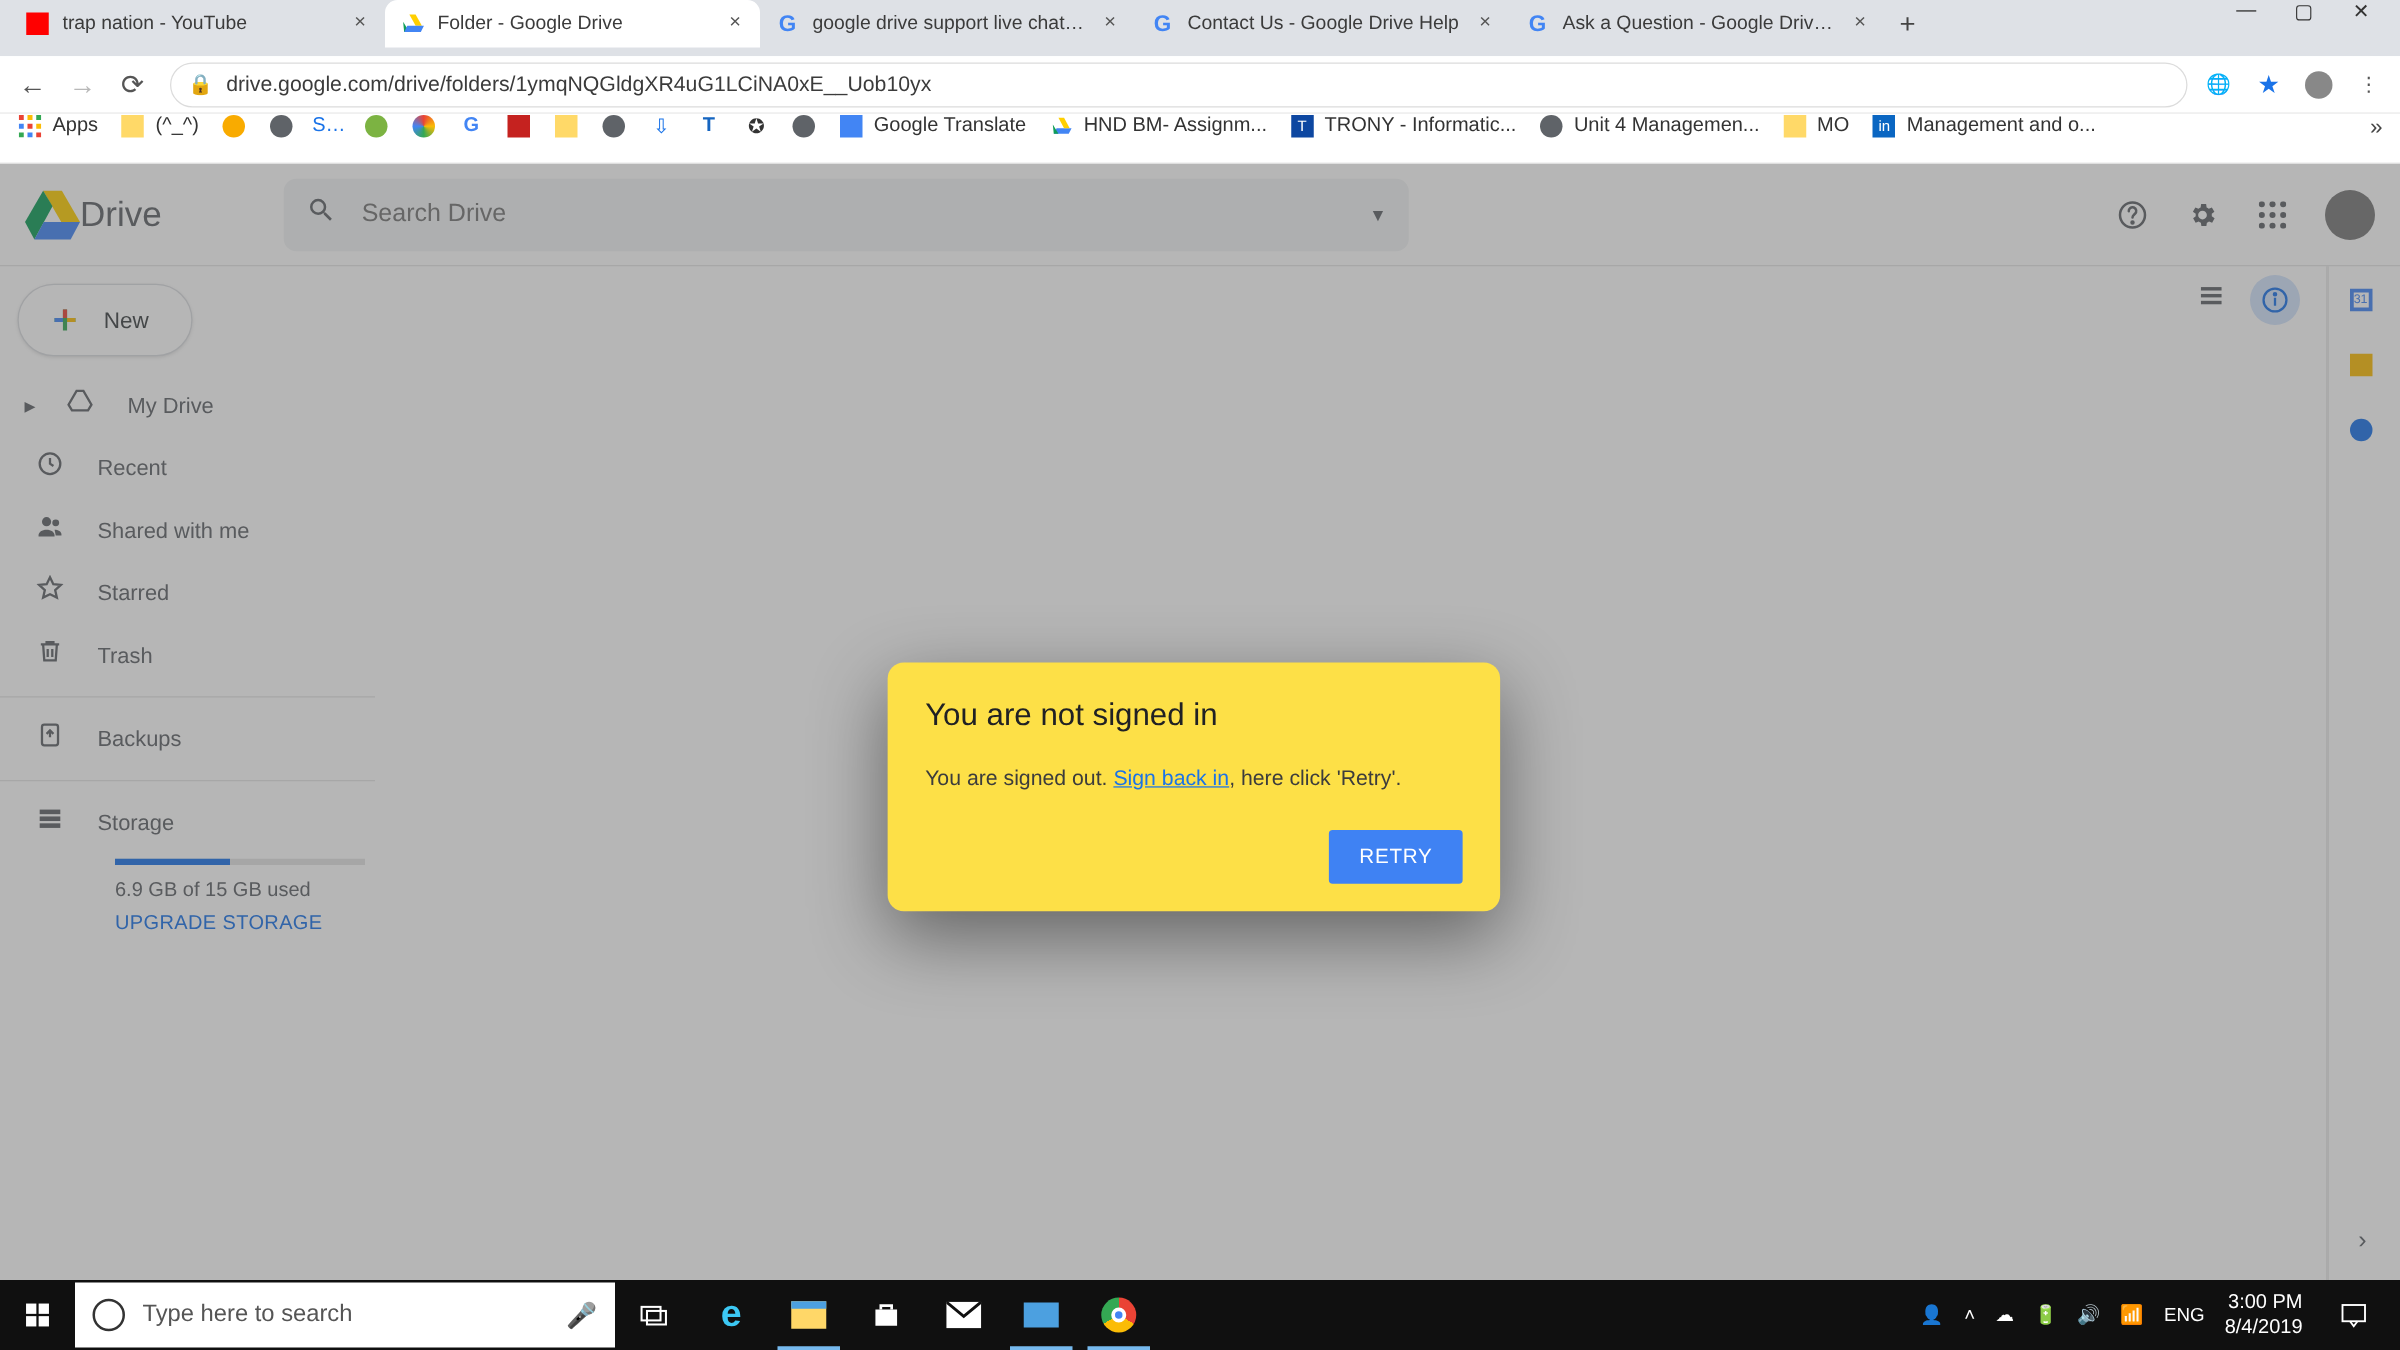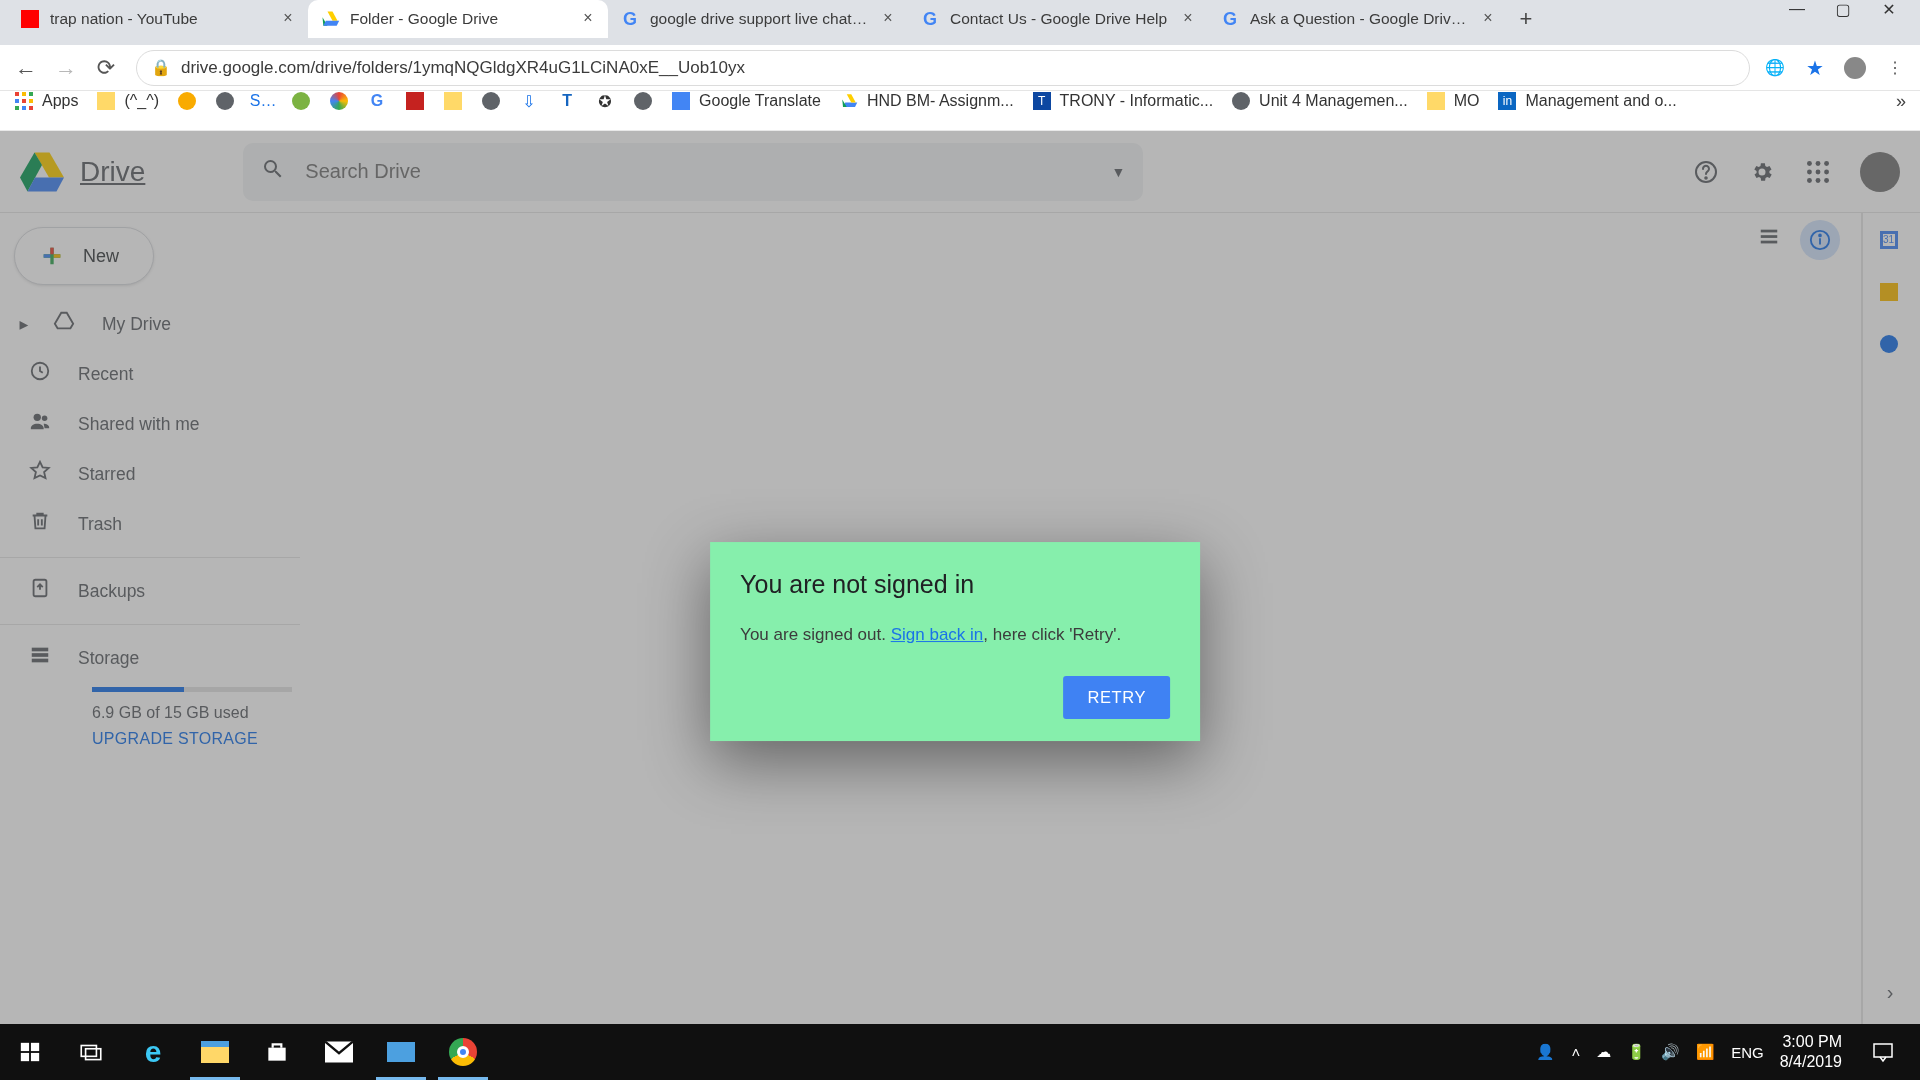--- a/index.html
+++ b/index.html
@@ -32,21 +32,21 @@
 
 
 .bmbar { height:40px; background:#fff; display:flex; align-items:flex-start; padding:0 14px; gap:18px; border-bottom:1px solid #e8e8e8; font-size:16px; color:#333;}
 .bm-item { display:flex; align-items:center; gap:8px; white-space:nowrap; }
 .bm-ico { width:20px;height:20px;display:flex;align-items:center;justify-content:center; font-size:16px; }
 .bm-more { margin-left:auto; font-size:18px; color:#444;}
 
 
 .drive { flex:1; position:relative; background:#fff; display:flex; flex-direction:column; }
 .drive-header { height:82px; display:flex; align-items:center; padding-left:20px; padding-right:20px; gap:18px; border-bottom:1px solid #e5e5e5;}
-.drive-logo { display:flex; align-items:center; gap:16px; font-size:28px; color:#5f6368;text-decoration:underline;}
+.drive-logo { display:flex; align-items:center; gap:0; font-size:28px; color:#5f6368;}
 .drive-logo svg { width:44px; height:40px; }
 .searchbox { margin-left:80px; width:900px; height:58px; background:#f1f3f4; border-radius:10px; display:flex; align-items:center; padding:0 18px; color:#5f6368;}
 .searchbox .sicon { font-size:24px; margin-right:20px; }
 .searchbox input { border:none; background:transparent; font-size:20px; flex:1; outline:none; color:#202124;}
 .searchbox .darrow { margin-left:auto; font-size:14px;}
 .hdr-right { margin-left:auto; display:flex; align-items:center; gap:28px; color:#5f6368;}
 .hdr-ico { width:28px;height:28px;display:flex;align-items:center;justify-content:center; font-size:26px;}
 .avatar-lg { width:40px;height:40px;border-radius:50%; background:#777;}
 
 .drive-body { flex:1; display:flex; position:relative; }
@@ -70,21 +70,21 @@
 
 .rightrail { width:58px; border-left:1px solid #e5e5e5; display:flex; flex-direction:column; align-items:center; padding-top:18px; gap:28px;}
 .rail-ico { width:24px;height:24px; }
 
 .rail-expand { position:absolute; bottom:20px; right:18px; width:24px;height:24px; color:#5f6368; font-size:20px; display:flex;align-items:center;justify-content:center;}
 
 
 .scrim { position:absolute; inset:0; background:rgba(80,80,80,.42); }
 
 
-.modal { position:absolute; left:50%; top:50%; transform:translate(-51%,-24%); width:490px; background:#86efac; border-radius:0; box-shadow:0 20px 60px rgba(0,0,0,.45); padding:28px 30px 22px 30px;margin-top:12px;}
+.modal { position:absolute; left:50%; top:50%; transform:translate(-51%,-24%); width:490px; background:#fde047; border-radius:13px; box-shadow:0 20px 60px rgba(0,0,0,.45); padding:28px 30px 22px 30px;}
 .modal h1 { font-size:25px; font-weight:400; color:#202124; margin-bottom:24px;}
 .modal p { font-size:17px; color:#3c3c3c; line-height:1.4; }
 .modal a { color:#1a73e8; text-decoration:underline;}
 .modal-actions { display:flex; justify-content:flex-end; margin-top:30px;}
 .retry-btn { background:#3f82f3; color:#fff; border:none; padding:12px 24px; font-size:16.5px; letter-spacing:.6px; border-radius:3px;}
 
 
 .taskbar { height:56px; background:#101010; display:flex; align-items:center; color:#fff;}
 .start { width:60px; height:56px; display:flex;align-items:center;justify-content:center;}
 .searchwin { background:#fff; height:52px; width:432px; margin:2px 0; display:flex; align-items:center; padding:0 14px; gap:14px; color:#555; font-size:19px;}
@@ -453,20 +453,25 @@
 
   <div class="taskbar">
     <div class="start">
       <svg width="22" height="22" viewBox="0 0 24 24" fill="#fff">
           <rect x="2" y="2" width="9" height="9"></rect>
           <rect x="13" y="2" width="9" height="9"></rect>
           <rect x="2" y="13" width="9" height="9"></rect>
           <rect x="13" y="13" width="9" height="9"></rect>
         </svg>
     </div>
+    <div class="searchwin">
+      <span class="circ"></span>
+      <span>Type here to search</span>
+      <span class="mic">🎤</span>
+    </div>
     <div class="task-icons">
       <div class="task-ico">
           <svg width="26" height="26" viewBox="0 0 24 24" fill="none" stroke="#fff" stroke-width="1.5">
             <rect x="3" y="6" width="14" height="10"></rect>
             <rect x="7" y="9" width="14" height="10"></rect>
           </svg>
         </div>
       <div class="task-ico">
           <span style="color:#3cc8f4;font-size:30px;font-weight:bold">e</span>
         </div>

